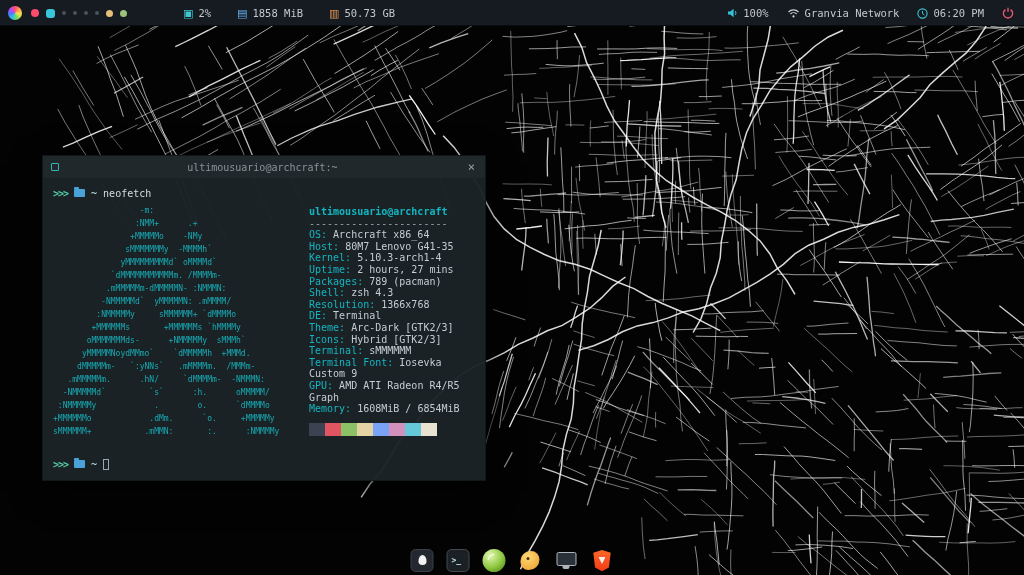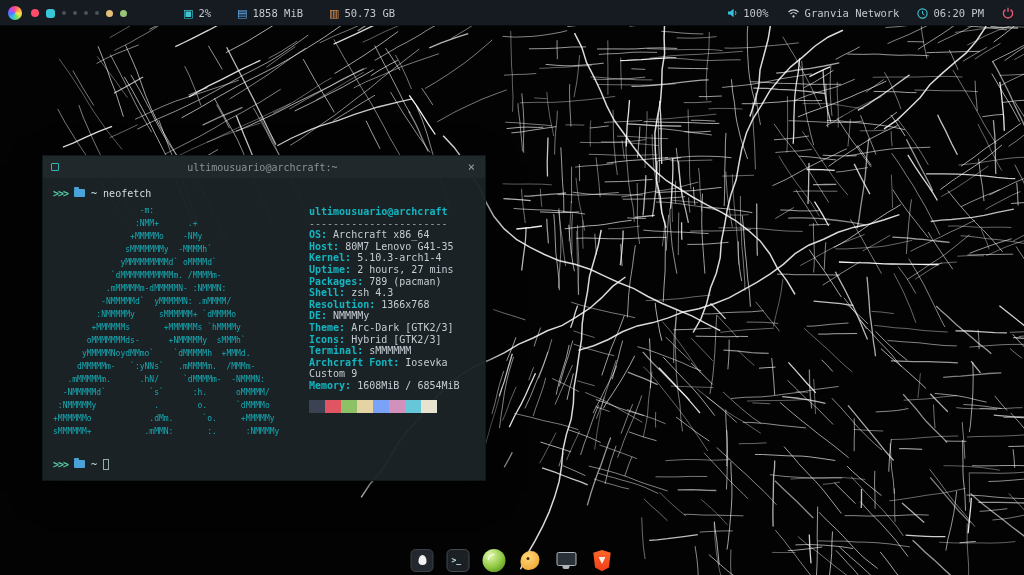--- a/index.html
+++ b/index.html
@@ -55,21 +55,21 @@
   .folder { width:11px; height:8px; background:#4aa3d8; border-radius:1px; position:relative; display:inline-block; }
   .folder::before { content:""; position:absolute; top:-2px; left:0; width:5px; height:2px; background:#4aa3d8; border-radius:1px 1px 0 0; }
   .path { color:#bfe8e2; }
   .cmd { color:#d5dde0; }
   .cursor { display:inline-block; width:6px; height:11px; border:1px solid #93abab; }
   .nf { display:flex; flex:1; margin-top:3px; }
   .nf-art { font-size:8px; line-height:13px; color:#17aab4; white-space:pre; width:256px; flex:0 0 auto; }
   .nf-info { flex:1; font-size:10px; line-height:11.6px; color:#c5cdd3; padding-top:2px; }
   .nf-title { color:#14b5c0; font-weight:bold; }
   .nf-sep { color:#9aa5a8; }
-  .nf-label { color:#14b5c0; font-weight:bold; }
+  .nf-label { color:#14b5c0; font-weight:normal; }
   .nf-value { color:#c5cdd3; }
   #palette { margin-top:8px; font-size:0; }
   .pal { display:inline-block; width:16px; height:13px; }
   .prompt-line.bottom { margin-top:auto; }
 
   
   .dock { position:absolute; left:50%; bottom:3px; transform:translateX(-50%);
     display:flex; align-items:flex-end; gap:13px; z-index:8; }
   .dock-item { width:23px; height:23px; position:relative; border-radius:5px; }
   .dock-finder-style-app { background:#23272e; border:1px solid #3a4047; }
@@ -812,25 +812,26 @@
           <div class="nf-title">ultimousuario@archcraft</div>
           <div class="nf-sep">-----------------------</div>
           <div id="nf-lines">
               <div><span class="nf-label">OS:</span><span class="nf-value"> Archcraft x86_64</span></div>
               <div><span class="nf-label">Host:</span><span class="nf-value"> 80M7 Lenovo G41-35</span></div>
               <div><span class="nf-label">Kernel:</span><span class="nf-value"> 5.10.3-arch1-4</span></div>
               <div><span class="nf-label">Uptime:</span><span class="nf-value"> 2 hours, 27 mins</span></div>
               <div><span class="nf-label">Packages:</span><span class="nf-value"> 789 (pacman)</span></div>
               <div><span class="nf-label">Shell:</span><span class="nf-value"> zsh 4.3</span></div>
               <div><span class="nf-label">Resolution:</span><span class="nf-value"> 1366x768</span></div>
-              <div><span class="nf-label">DE:</span><span class="nf-value"> NMMMMy</span></div>
+              <div><span class="nf-label">DE:</span><span class="nf-value"> Terminal</span></div>
               <div><span class="nf-label">Theme:</span><span class="nf-value"> Arc-Dark [GTK2/3]</span></div>
               <div><span class="nf-label">Icons:</span><span class="nf-value"> Hybrid [GTK2/3]</span></div>
               <div><span class="nf-label">Terminal:</span><span class="nf-value"> sMMMMMM</span></div>
-              <div><span class="nf-label">Archcraft Font:</span><span class="nf-value"> Iosevka Custom 9</span></div>
+              <div><span class="nf-label">Terminal Font:</span><span class="nf-value"> Iosevka Custom 9</span></div>
+              <div><span class="nf-label">GPU:</span><span class="nf-value"> AMD ATI Radeon R4/R5 Graph</span></div>
               <div><span class="nf-label">Memory:</span><span class="nf-value"> 1608MiB / 6854MiB</span></div>
             </div>
           <div id="palette"><span class="pal" style="background: rgb(59, 66, 82);"></span><span class="pal" style="background: rgb(224, 85, 97);"></span><span class="pal" style="background: rgb(140, 194, 101);"></span><span class="pal" style="background: rgb(230, 211, 163);"></span><span class="pal" style="background: rgb(122, 162, 247);"></span><span class="pal" style="background: rgb(210, 145, 188);"></span><span class="pal" style="background: rgb(102, 199, 216);"></span><span class="pal" style="background: rgb(232, 226, 208);"></span></div>
         </div>
       </div>
       <div class="prompt-line bottom">
         <span class="chev">&gt;&gt;&gt;</span>
         <span class="folder"></span>
         <span class="path">~</span>
         <span class="cursor"></span>

